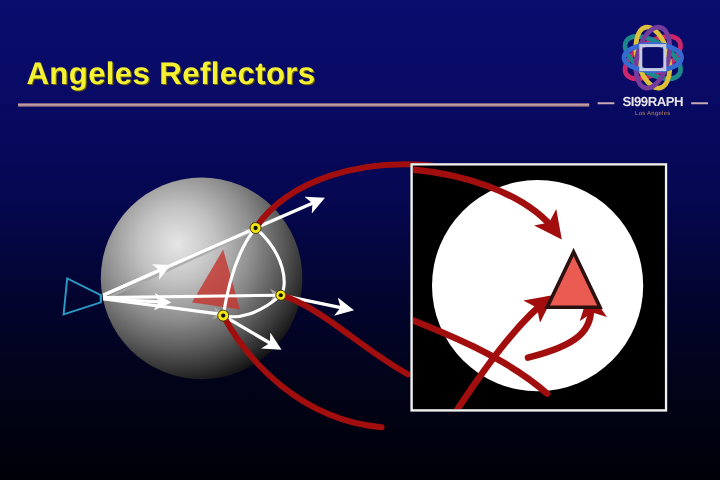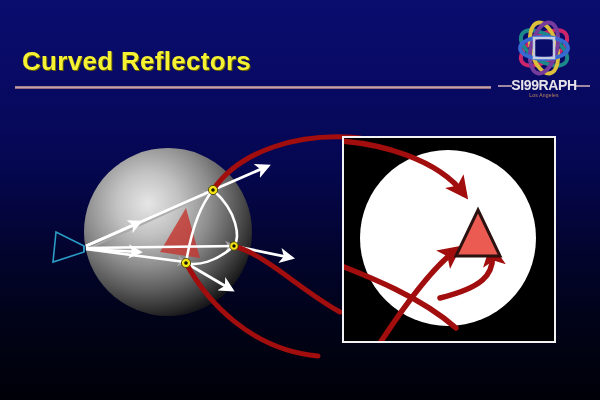--- a/index.html
+++ b/index.html
@@ -48,21 +48,21 @@
     top: 12px;
     width: 96px;
     height: 92px;
   }
   #logo-text {
     position: absolute;
     left: 496px;
     top: 80px;
     width: 96px;
     text-align: center;
-    font-size: 14px;
+    font-size: 11px;
     font-weight: bold;
     color: #e8e4ea;
     letter-spacing: -0.4px;
     line-height: 11px;
   }
   #logo-sub {
     position: absolute;
     left: 496px;
     top: 92px;
     width: 96px;
@@ -96,21 +96,21 @@
     width: 210px;
     height: 203px;
     overflow: hidden;
   }
 </style>
 </head>
 <body>
 
 <div id="slide">
 
-  <div id="title">Curved Reflectors</div>
+  <div id="title">Angeles Reflectors</div>
   <div id="title-rule"></div>
 
   <svg id="logo" viewBox="0 0 96 92">
     <g fill="none" stroke-width="4" opacity="0.95">
       <ellipse cx="48" cy="36" rx="26" ry="13" stroke="#d8276b" transform="rotate(-32 48 36)"></ellipse>
       <ellipse cx="48" cy="36" rx="26" ry="13" stroke="#1f8f8c" transform="rotate(32 48 36)"></ellipse>
       <ellipse cx="48" cy="36" rx="26" ry="13" stroke="#e8ca3a" transform="rotate(76 48 36)"></ellipse>
       <ellipse cx="48" cy="36" rx="26" ry="13" stroke="#7b3fa0" transform="rotate(-76 48 36)"></ellipse>
       <ellipse cx="48" cy="36" rx="24" ry="11" stroke="#3a6fd8" transform="rotate(0 48 36)"></ellipse>
       <rect x="38" y="26" width="20" height="20" stroke="#cfd6e8" stroke-width="2.5"></rect>

